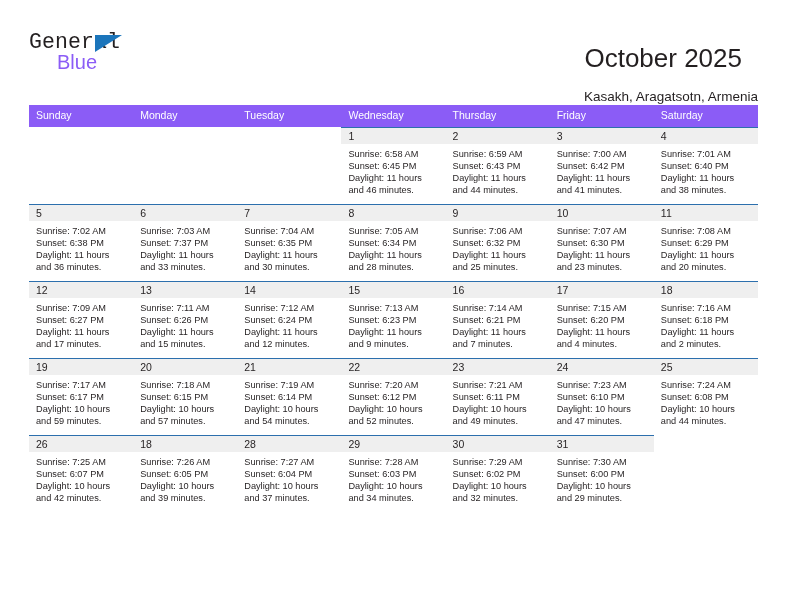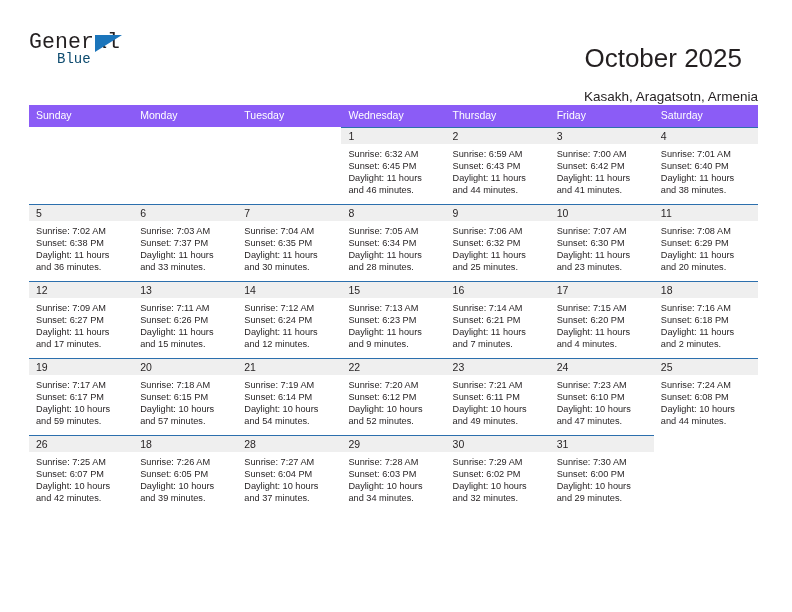--- a/index.html
+++ b/index.html
@@ -52,24 +52,24 @@
     top: 3px;
     width: 0;
     height: 0;
     border-left: 27px solid #1b75bb;
     border-bottom: 17px solid transparent;
   }
   .logo-blue {
     position: absolute;
     left: 28px;
     top: 20px;
-    font-size: 14px;
-    color: #0c4a6e;
+    font-size: 20px;
+    color: #8b5cf6;
     line-height: 1;
-    font-family: Liberation Mono, monospace;
+    font-family: Liberation Sans, sans-serif;
   }
   .title-wrap {
     position: absolute;
     right: 0;
     top: 0;
     text-align: right;
   }
   .cal-title {
     font-size: 26px;
     color: #231f20;
@@ -177,21 +177,21 @@
     <tbody id="calendar-body">
         <tr class="week-row first-week">
           <td class="empty" style="border-top: none; background: rgb(255, 255, 255);"></td>
           <td class="empty" style="border-top: none; background: rgb(255, 255, 255);"></td>
           <td class="empty" style="border-top: none; background: rgb(255, 255, 255);"></td>
           <td>
             <div class="daynum-band">
               <span class="daynum">1</span>
             </div>
             <div class="cell-body">
-              <div>Sunrise: 6:32 AM</div>
+              <div>Sunrise: 6:58 AM</div>
               <div>Sunset: 6:45 PM</div>
               <div>Daylight: 11 hours</div>
               <div>and 46 minutes.</div>
             </div>
           </td>
           <td>
             <div class="daynum-band">
               <span class="daynum">2</span>
             </div>
             <div class="cell-body">

